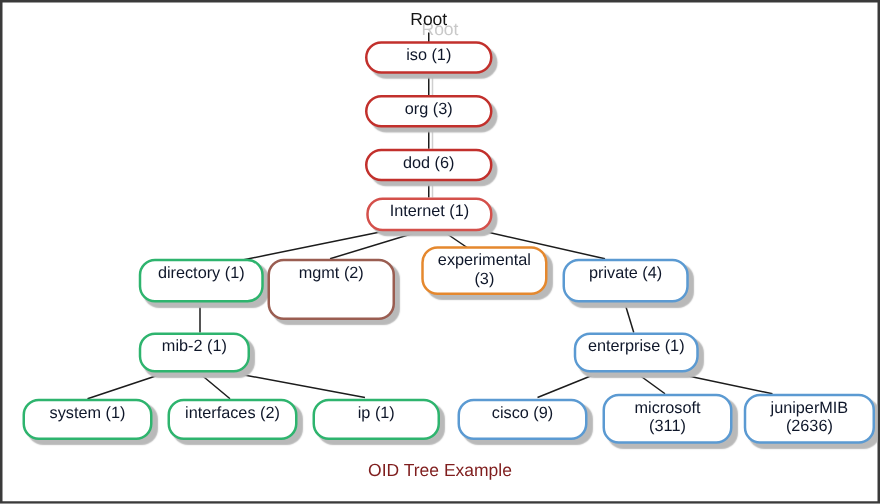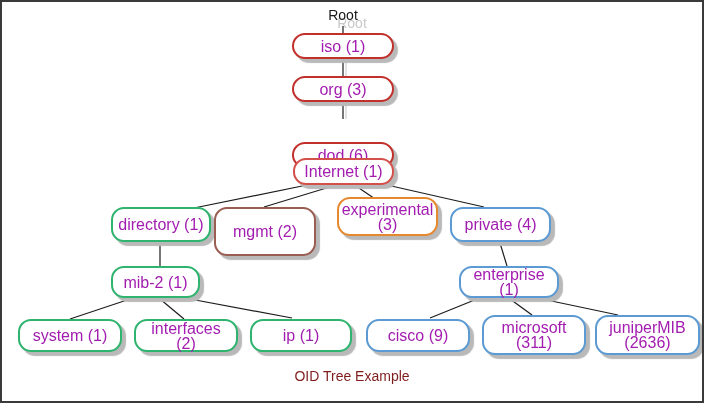--- a/index.html
+++ b/index.html
@@ -4,24 +4,24 @@
 <style>
   html,body{margin:0;padding:0;background:#fff;}
   .canvas{
     position:relative;width:704px;height:403px;background:#ffffff;
     border:2px solid #3a3a3a;box-sizing:border-box;overflow:hidden;
     font-family:"Liberation Sans",sans-serif;
   }
   svg.edges{position:absolute;left:0;top:0;width:704px;height:403px;z-index:1;}
   svg.edges line{fill:none;stroke-width:1.2;}
   .node{
-    position:absolute;z-index:2;display:flex;align-items:center;justify-content:center;
+    position:absolute;z-index:2;display:flex;justify-content:center;
     background:#ffffff;border:2px solid #888;border-radius:13px;
     box-shadow:4px 4px 1px #b9b9b9;box-sizing:border-box;
-    font-size:16px;line-height:15px;color:#a21caf;text-align:center;padding:1px 4px;
+    font-size:13px;line-height:15px;color:#0f172a;text-align:center;padding:1px 4px;
   }
   .node-label{white-space:pre-line;}
   .n-iso{left:290px;top:31px;width:102px;height:26px}
   .n-org{left:290px;top:74px;width:102px;height:26px}
   .n-dod{left:290px;top:117px;width:102px;height:26px}
   .n-internet{left:291px;top:156px;width:101px;height:27px}
   .n-directory{left:109px;top:205px;width:100px;height:35px}
   .n-mgmt{left:212px;top:205px;width:102px;height:49px}
   .n-experimental{left:335px;top:195px;width:101px;height:39px}
   .n-private{left:448px;top:205px;width:101px;height:35px}
@@ -79,21 +79,21 @@
 
   <div class="root-ghost" style="color: rgb(201, 201, 201);">Root</div>
   <div class="root-label">Root</div>
 
   <div class="node n-iso" style="border-color: rgb(194, 48, 44);">
     <span class="node-label">iso (1)</span>
   </div>
   <div class="node n-org" style="border-color: rgb(194, 48, 44);">
     <span class="node-label">org (3)</span>
   </div>
-  <div class="node n-dod" style="border-color: rgb(194, 48, 44); margin-top: 23px;">
+  <div class="node n-dod" style="border-color: rgb(194, 48, 44);">
     <span class="node-label">dod (6)</span>
   </div>
   <div class="node n-internet" style="border-color: rgb(212, 80, 75);">
     <span class="node-label">Internet (1)</span>
   </div>
 
   <div class="node n-directory" style="border-color: rgb(46, 180, 110);">
     <span class="node-label">directory (1)</span>
   </div>
   <div class="node n-mgmt" style="border-color: rgb(154, 93, 81);">

